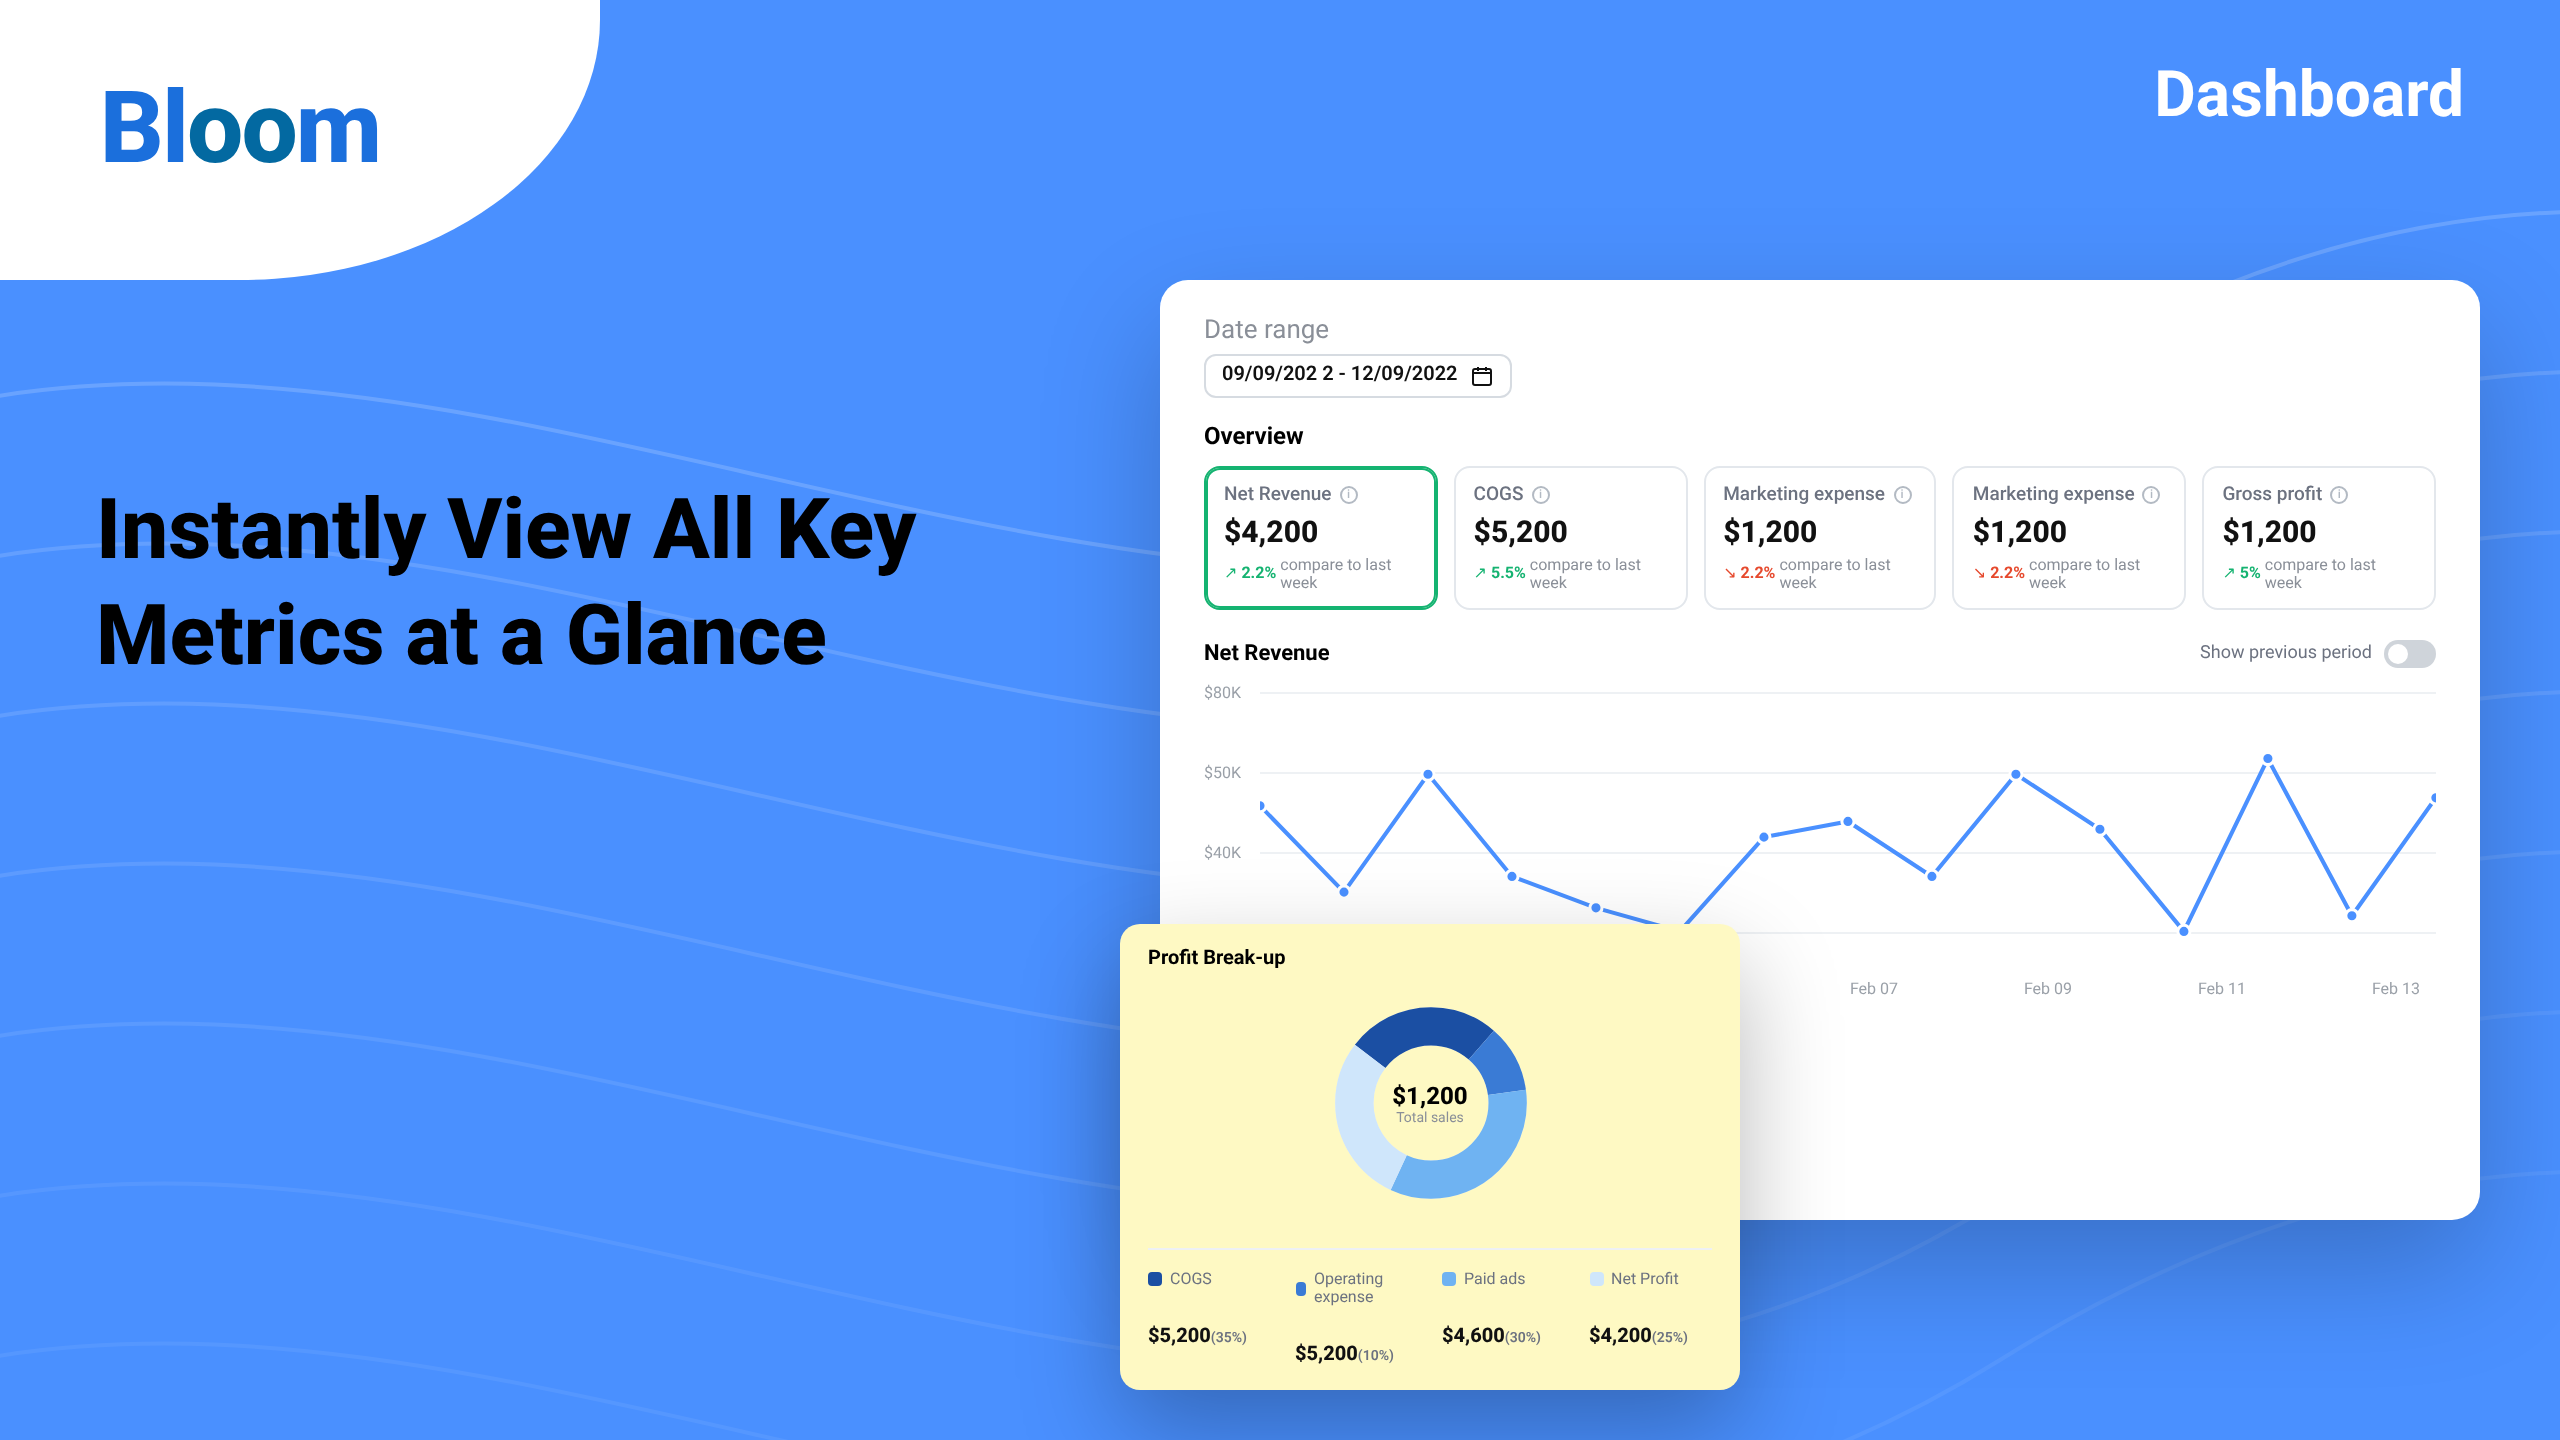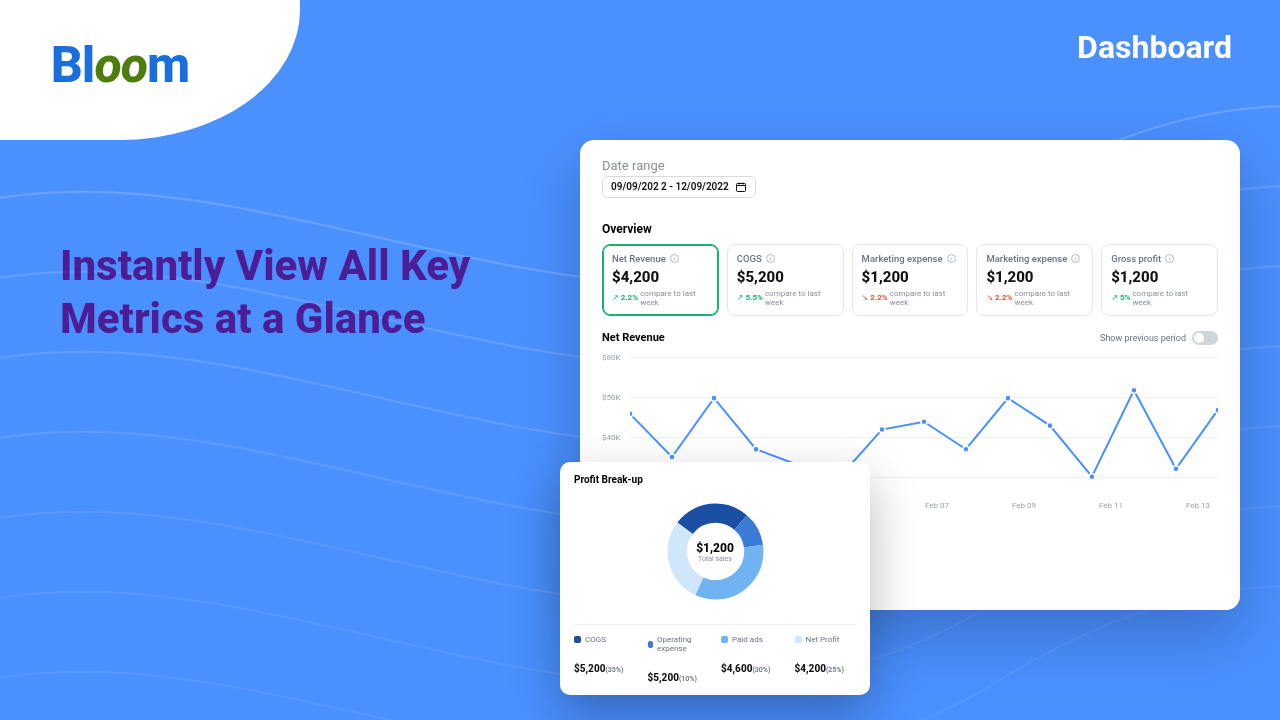--- a/index.html
+++ b/index.html
@@ -16,31 +16,31 @@
     width: 340px; height: 200px;
     background: #fff;
     border-bottom-right-radius: 180px 130px;
     border-bottom-left-radius: 40px;
     border-top-right-radius: 40px;
     z-index: 2;
     display: flex; align-items: center; justify-content: center;
     padding-top: 50px; padding-right: 20px;
   }
   .logo { font-size: 50px; font-weight: 800; letter-spacing: -1px; color: #1b6fdc; }
-  .logo .oo { color: #4d7c0f; font-style: italic; }
+  .logo .oo { color: #0369a1; }
 
   
   .page-title {
     position: absolute; top: 28px; right: 48px;
     color: #fff; font-size: 32px; font-weight: 700;
     z-index: 2;
   }
 
   
-  .hero { position: absolute; top: 240px; left: 60px; z-index: 2; color: #4c1d95; max-width: 500px; }
+  .hero { position: absolute; top: 240px; left: 48px; z-index: 2; color: #000000; max-width: 500px; }
   .hero h1 { font-size: 42px; font-weight: 800; line-height: 1.25; margin-bottom: 24px; }
   .hero p  { font-size: 21px; font-weight: 400; opacity: 0.95; }
 
   
   .dash {
     position: absolute; top: 140px; left: 580px;
     width: 660px; height: 470px;
     background: #fff;
     border-radius: 14px;
     box-shadow: 0 24px 60px rgba(0,0,0,0.22);
@@ -49,21 +49,21 @@
   }
 
   .daterange-label { font-size: 13px; color: #8a8f98; margin-bottom: 2px; }
   .daterange-box {
     display: inline-flex; align-items: center; gap: 6px;
     border: 1px solid #d6dbe1; border-radius: 6px;
     padding: 4px 8px; font-size: 10px; font-weight: 600; color: #111;
   }
   .cal-icon { width: 12px; height: 12px; }
 
-  .overview-title { font-size: 12px; font-weight: 700; margin-top: 24px; margin-bottom: 8px; }
+  .overview-title { font-size: 12px; font-weight: 700; margin-top: 12px; margin-bottom: 8px; }
 
   .cards { display: flex; gap: 8px; }
   .metric-card {
     flex: 1; border: 1px solid #e3e7ec; border-radius: 8px;
     padding: 8px 9px; min-width: 0;
   }
   .metric-card.active { border-color: #15b371; box-shadow: 0 0 0 1px #15b371 inset; }
   .mc-head { display: flex; align-items: center; gap: 4px; font-size: 9.5px; color: #6c7280; font-weight: 500; }
   .info-dot { width:9px;height:9px;border:1px solid #b3bac3;border-radius:50%;display:inline-flex;align-items:center;justify-content:center;font-size:6px;color:#b3bac3;}
   .mc-val { font-size: 15px; font-weight: 800; color: #111; margin-top: 4px; }
@@ -89,21 +89,21 @@
 
   .legend-row { display:flex; justify-content:center; gap:40px; margin-top: 8px; font-size: 9px; }
   .legend-item { display:flex; align-items:flex-start; gap:5px; }
   .legend-sw { width:10px; height:10px; border-radius:3px; margin-top:1px; }
   .legend-text .lbl{ color:#8a8f98; font-size:8px; line-height:1.1;} 
   .legend-text .val{ font-weight:700; color:#111; font-size:9px;}
 
   
   .pb-card {
     position:absolute; left: 560px; top: 462px;
-    width: 310px; background:#ffffff; border-radius:10px;
+    width: 310px; background:#fef9c3; border-radius:10px;
     box-shadow: 0 20px 50px rgba(0,0,0,0.28);
     padding: 12px 14px; z-index: 3;
   }
   .pb-title { font-size:10px; font-weight:700; margin-bottom: 4px;}
   .donut-wrap { display:flex; justify-content:center; align-items:center; position:relative; height:125px;}
   .donut-center { position:absolute; text-align:center; }
   .donut-center .amt { font-size:12px; font-weight:800;}
   .donut-center .sub { font-size:7px; color:#8a8f98;}
   .pb-legend { display:flex; gap:12px; margin-top:10px; border-top:1px solid #eef1f4; padding-top:10px;}
   .pb-item { flex:1; min-width:0;}

